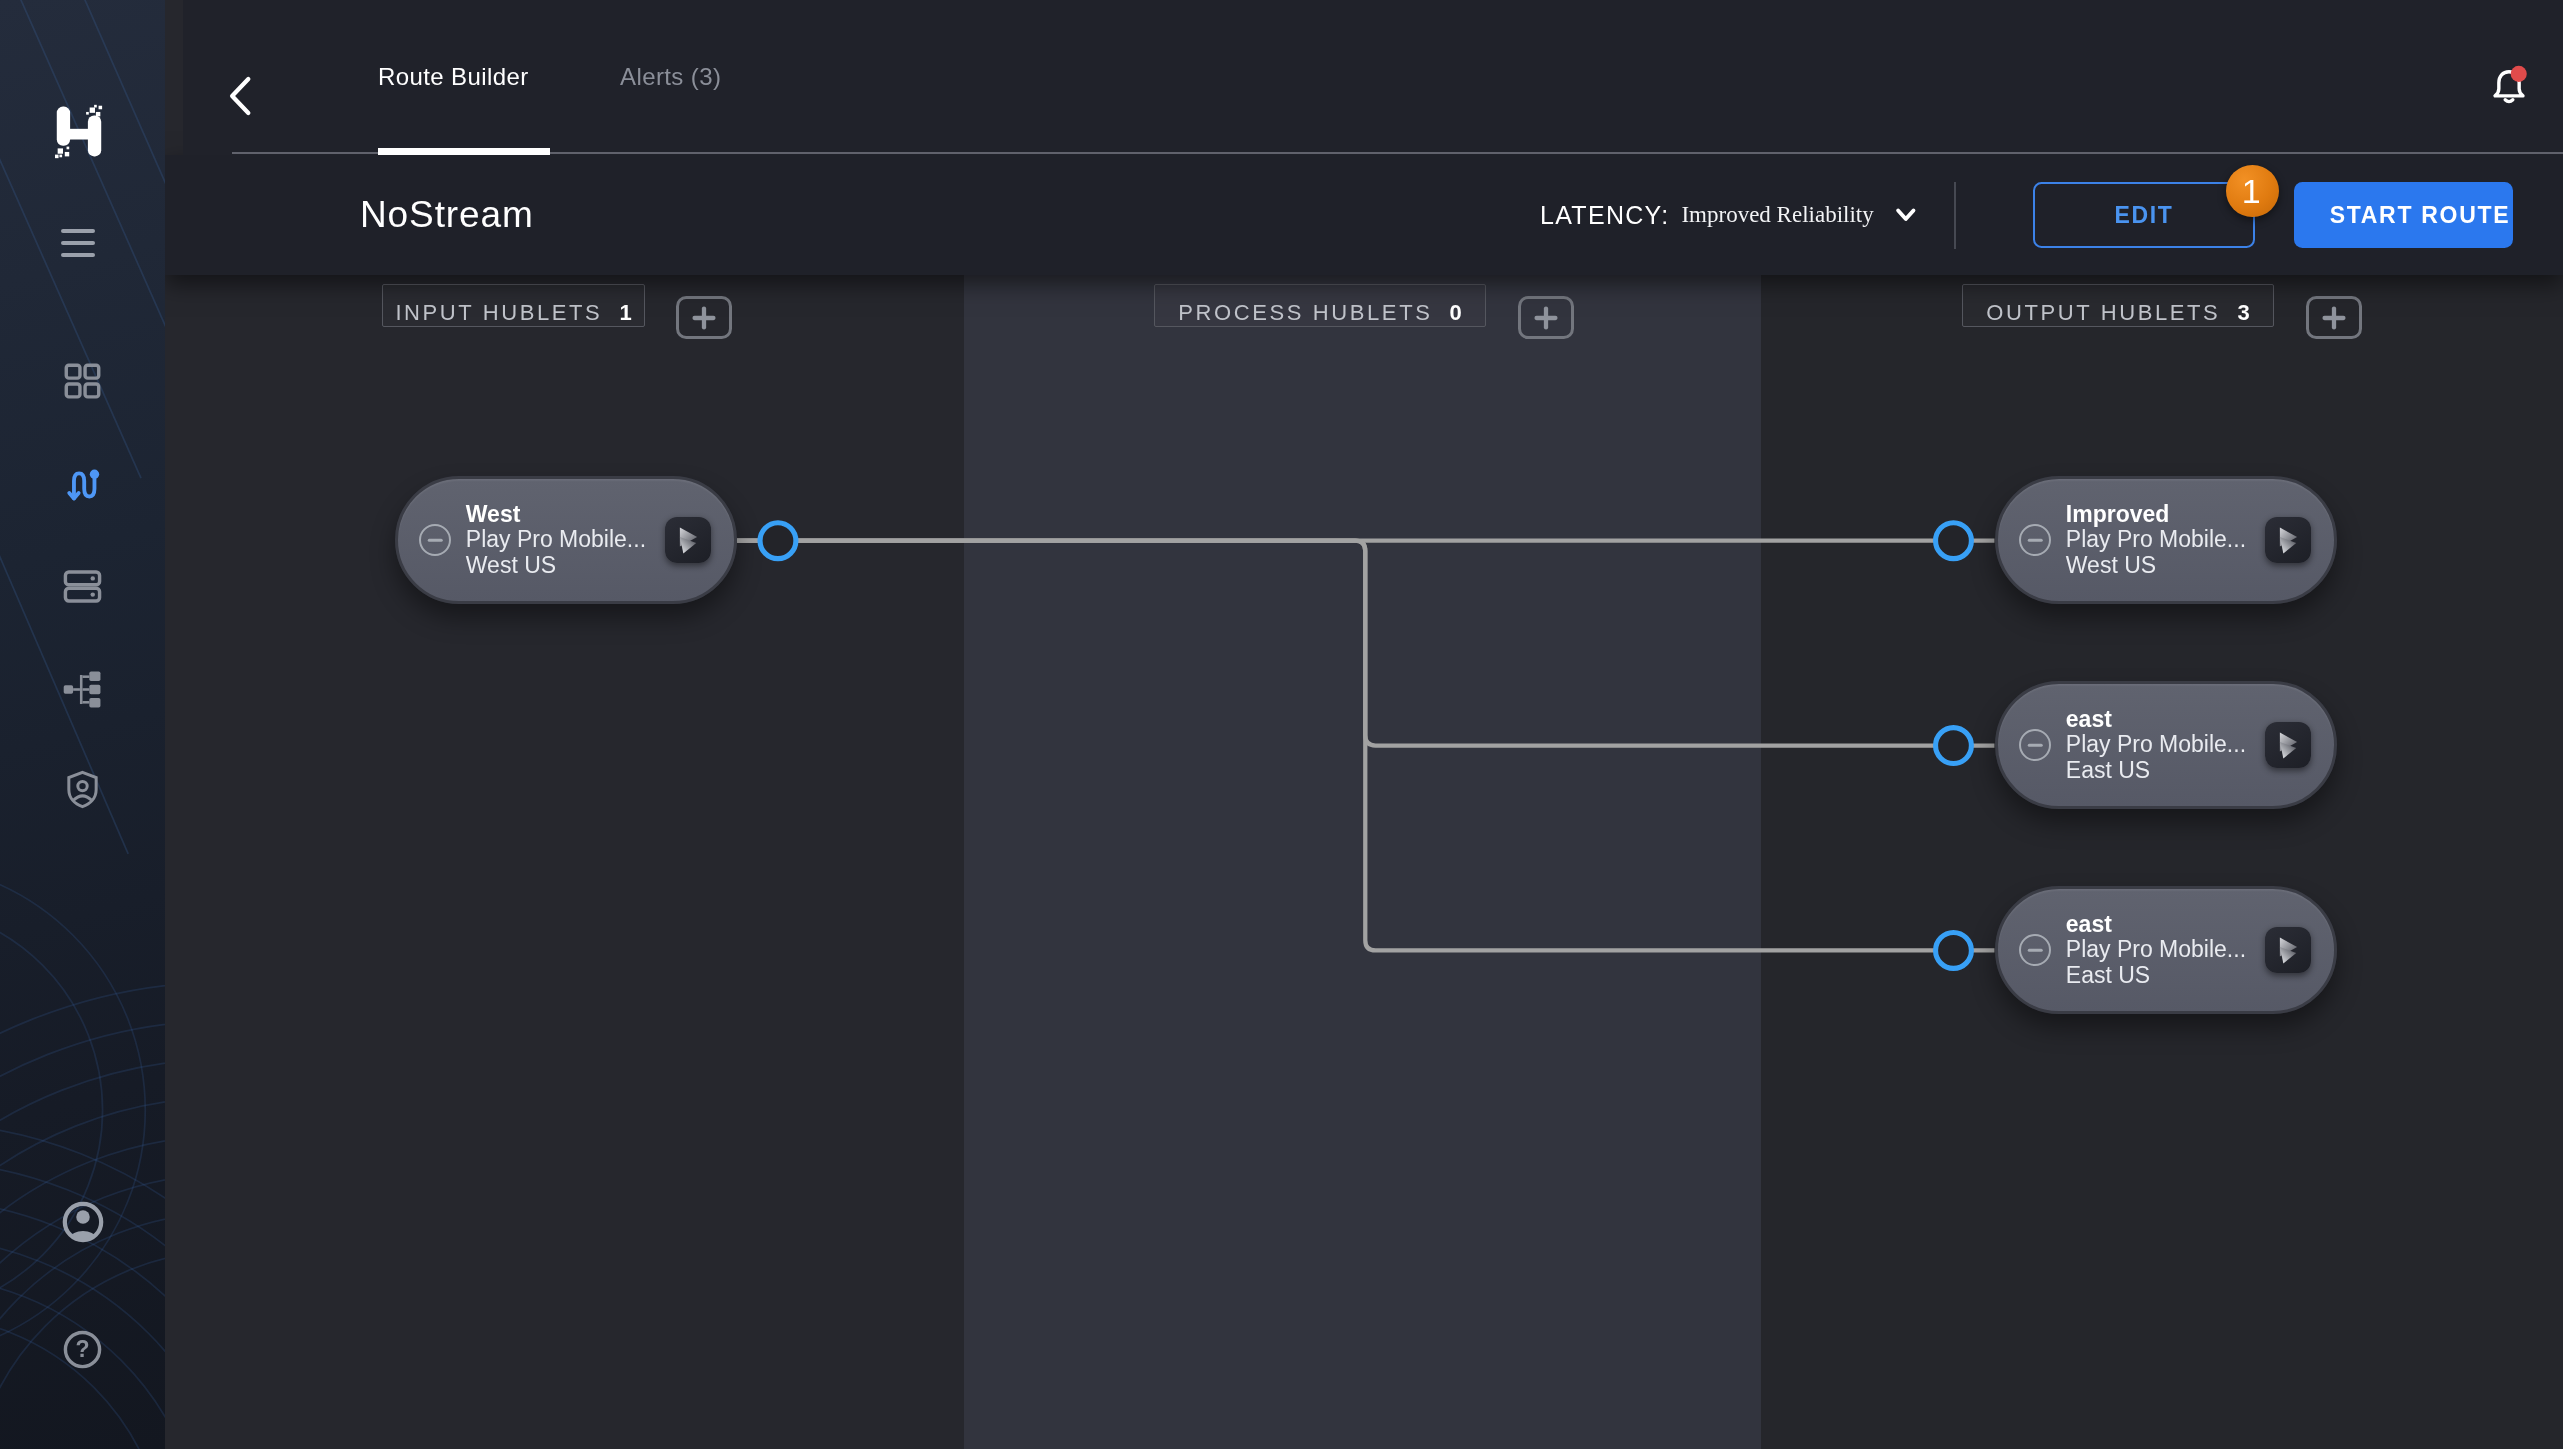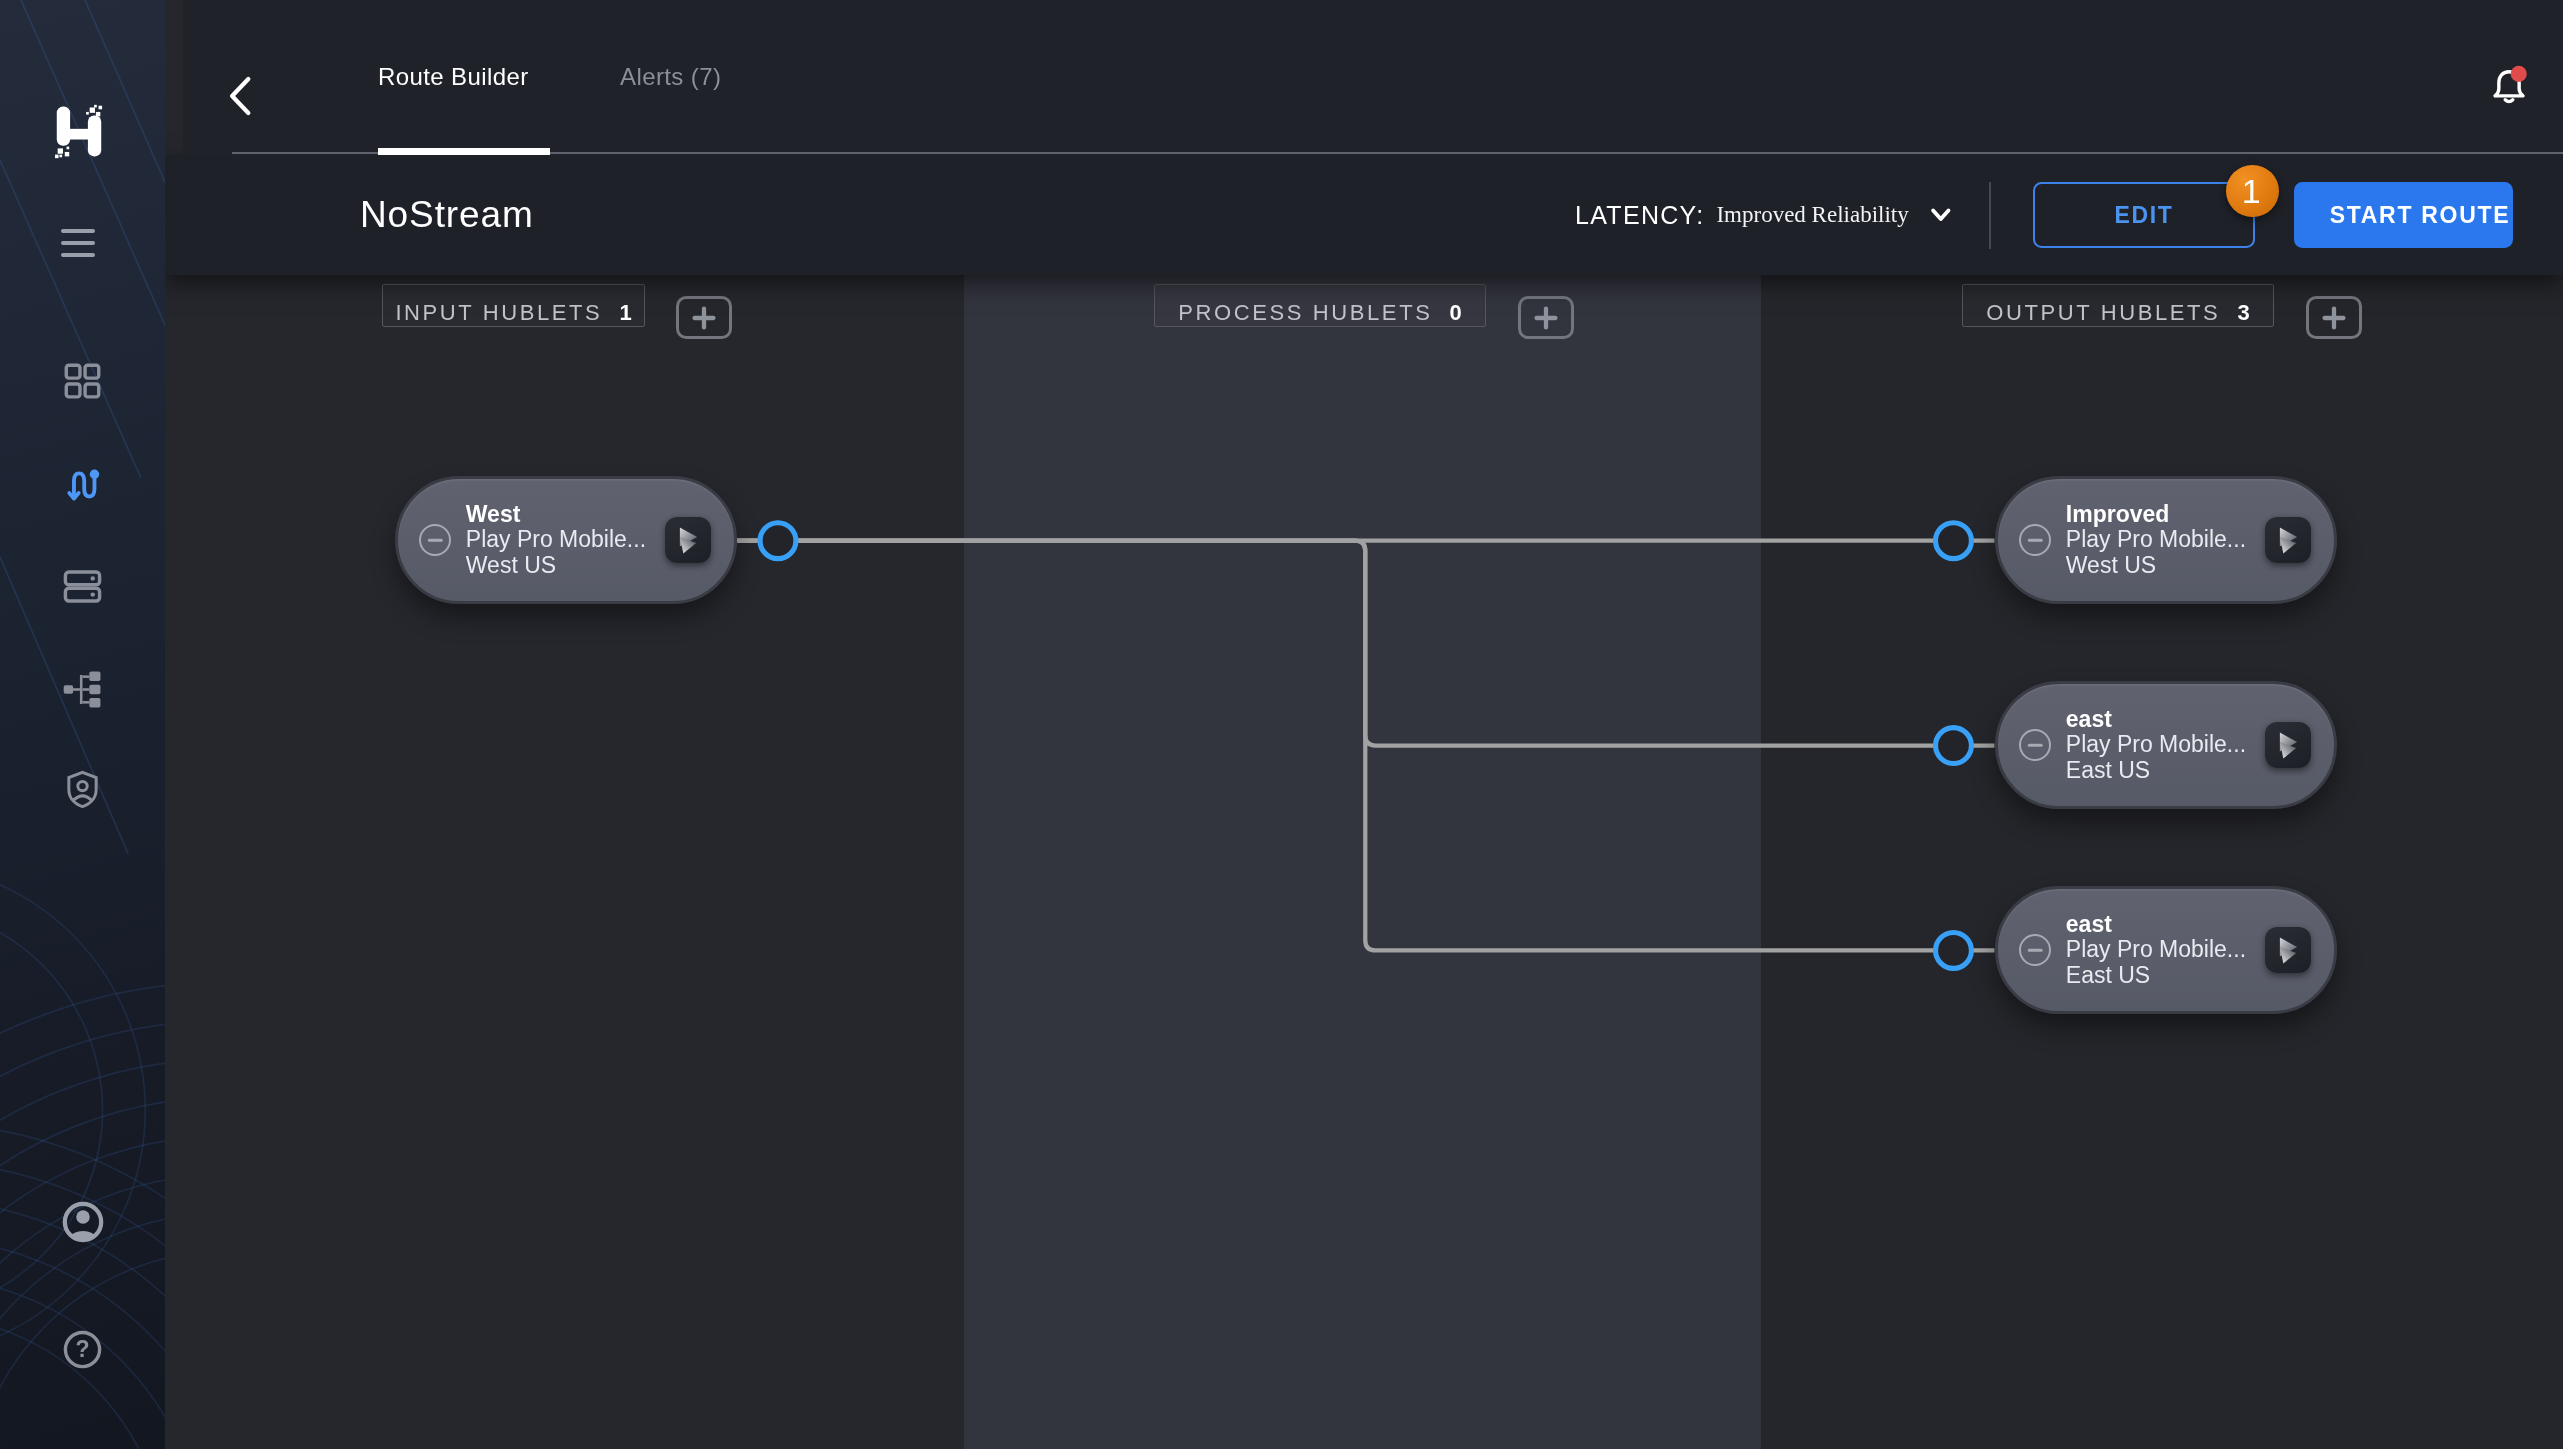--- a/index.html
+++ b/index.html
@@ -33,21 +33,21 @@
     box-shadow:0 8.5px 22px rgba(0,0,0,0.5); z-index:5; }
   .route-title { position:absolute; left:195px; top:50%; transform:translateY(-50%);
     font-size:37px; font-weight:500; letter-spacing:0.9px; color:#ffffff; }
   .hdr-right { position:absolute; right:50px; top:0; height:100%; display:flex; align-items:center; }
   .latency { display:flex; align-items:center; cursor:pointer; }
   .latency-label { color:#ffffff; font-size:25px; font-weight:500; letter-spacing:1.3px; }
   .latency-value { color:#f2f3f5; font-size:23px; margin-left:12px;font-family:Liberation Serif, serif; }
   .latency-chev { margin-left:19px; display:flex; }
   .vdivider { width:1.7px; height:67px; background:#464952; margin:0 42px 0 36px; }
   .btn { display:flex; align-items:center; justify-content:center; height:66px; border-radius:8.5px;
-    font-size:23px; font-weight:700; letter-spacing:1.7px; cursor:pointer; }
+    font-size:23px; font-weight:700; letter-spacing:1.7px; cursor:pointer;margin-left:35px; }
   .btn-edit { position:relative; width:222px; border:2.6px solid #3c82e8; color:#4a94f0; background:transparent; }
   .edit-badge { position:absolute; right:-25.6px; top:-19px; width:53px; height:52px; border-radius:50%;
     background:radial-gradient(circle at 35% 28%, #f29024 0%, #e07b10 55%, #c66806 100%);
     color:#fff; font-size:34px; font-weight:400; display:flex; align-items:center; justify-content:center;
     box-shadow:0 3.4px 8.5px rgba(0,0,0,0.45); z-index:7; }
   .btn-start { width:219px; background:#2b78ee; color:#ffffff; margin-left:39px;padding-left:33px; }
 
   
   .canvas { position:absolute; left:165px; top:275px; width:2398px; height:1175px; background:#26272d; z-index:1; }
   .col-process { position:absolute; left:799px; top:0; width:797px; height:100%; background:#32343e; }
@@ -210,21 +210,21 @@
     </div>
   </nav>
 
   <header class="topbar">
     <div class="back-btn">
       <svg width="41" height="46" viewBox="0 0 48 54" fill="none">
         <polyline points="32,7 13,27 32,47" stroke="#ffffff" stroke-width="5" stroke-linecap="round" stroke-linejoin="round"></polyline>
       </svg>
     </div>
     <div class="tab tab-route">Route Builder</div>
-    <div class="tab tab-alerts">Alerts (7)</div>
+    <div class="tab tab-alerts">Alerts (3)</div>
     <div class="tab-underline"></div>
     <div class="topbar-divider"></div>
     <div class="bell-btn">
       <svg width="44" height="48" viewBox="0 0 52 56" fill="none">
         <path d="M26 10 C18.5 10 14 15.5 14 23 L14 30 C14 34 12 36.5 9.5 38.5 L42.5 38.5 C40 36.5 38 34 38 30 L38 23 C38 15.5 33.5 10 26 10 Z" stroke="#ffffff" stroke-width="4" stroke-linejoin="round"></path>
         <path d="M21.5 43 Q26 47.5 30.5 43" stroke="#ffffff" stroke-width="4" stroke-linecap="round"></path>
         <circle cx="37.5" cy="12.5" r="9.5" fill="#e04b4b"></circle>
       </svg>
     </div>
   </header>

